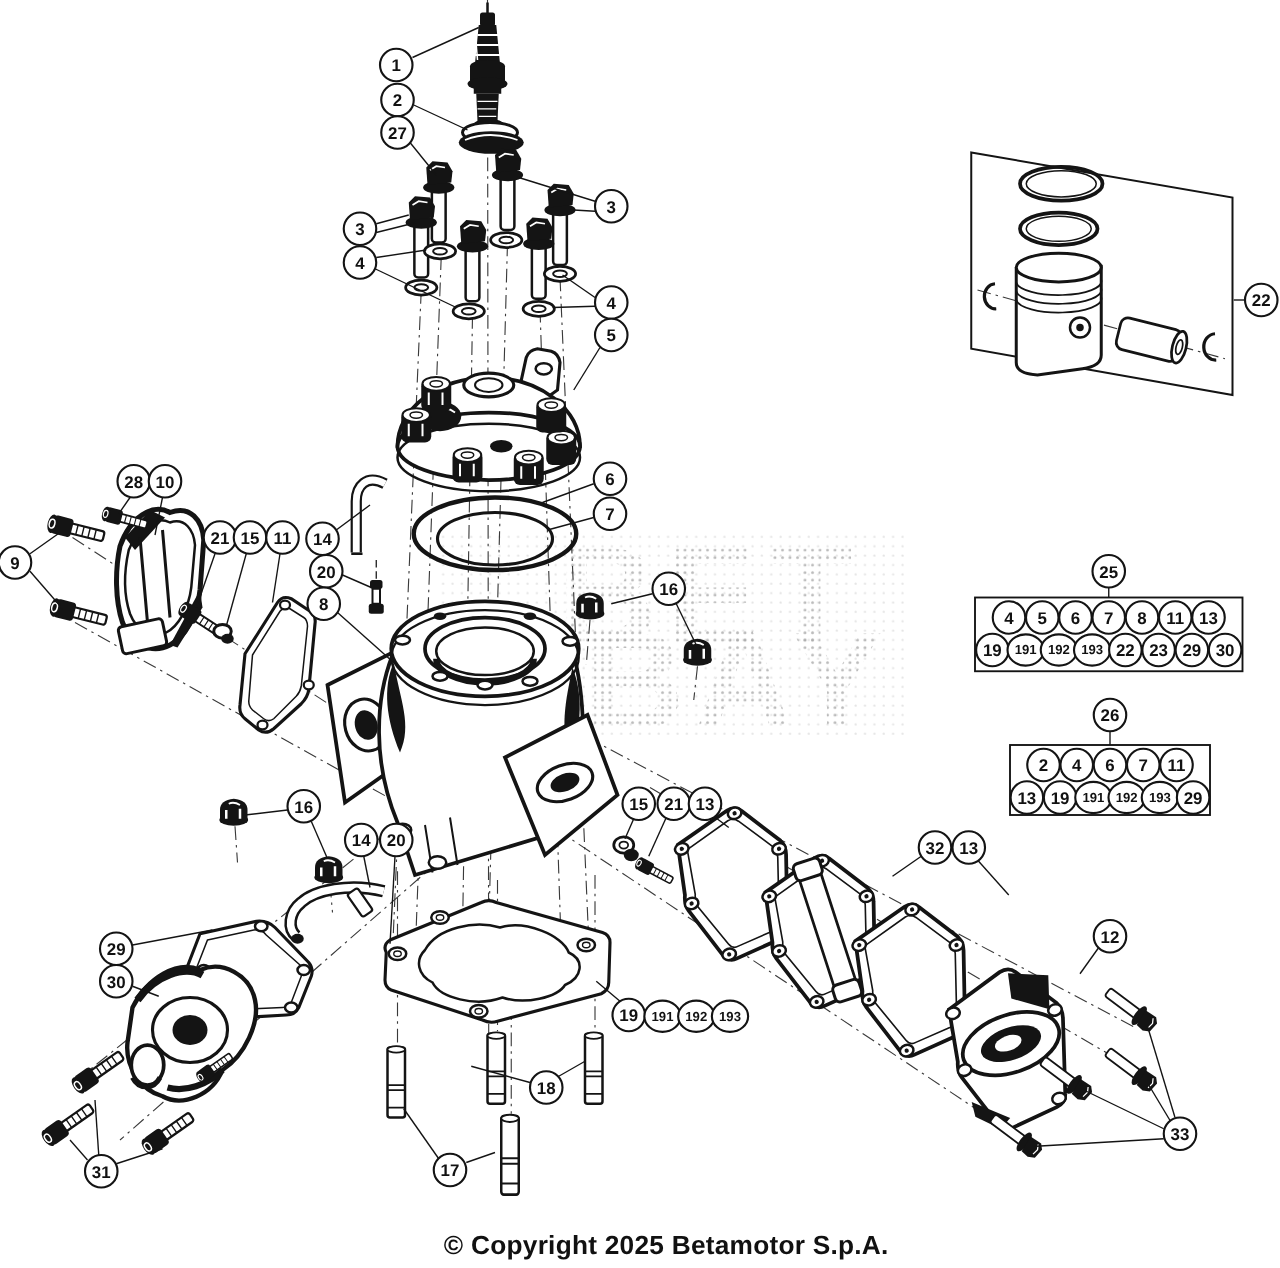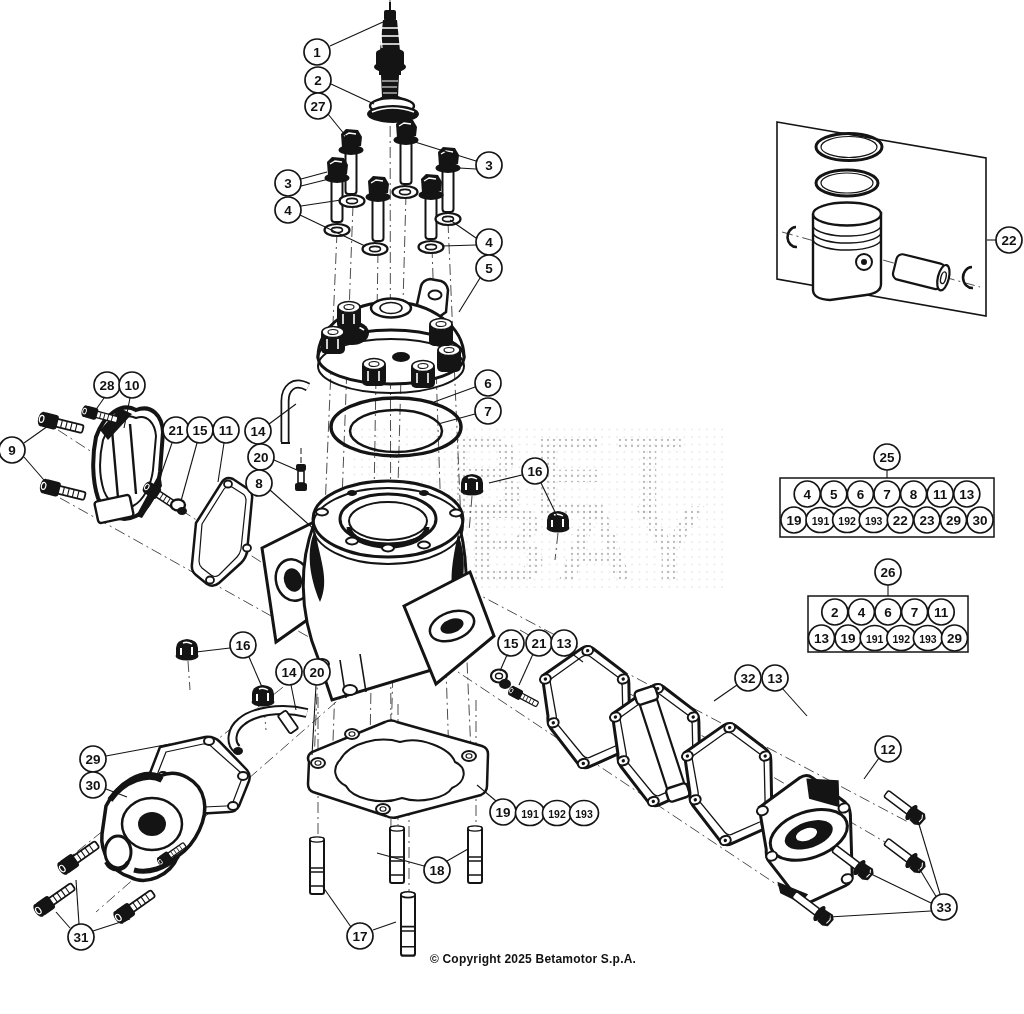--- a/index.html
+++ b/index.html
@@ -1,20 +1,20 @@
 <!DOCTYPE html>
 <html><head>
 <meta charset="utf-8">
 <style>
   html,body{margin:0;padding:0;background:#fff;}
   .page{position:relative;width:1024px;height:1014px;background:#fff;overflow:hidden;
         font-family:"Liberation Sans",sans-serif;}
   svg text{font-family:"Liberation Sans",sans-serif;}
-  #copyright{position:absolute;left:0;right:0;top:952px;text-align:center;
-             font-size:12px;font-weight:bold;color:#111;letter-spacing:.2px;padding-left:42px;}
+  #copyright{position:absolute;left:0;right:0;top:985px;text-align:center;
+             font-size:21px;font-weight:bold;color:#111;letter-spacing:.2px;padding-left:42px;}
 </style>
 </head>
 <body>
 
 <div class="page">
 <svg id="diagram" width="1024" height="1014" viewBox="0 0 1024 1014" xmlns="http://www.w3.org/2000/svg">
 
   <defs>
     <pattern id="wmDots" width="6" height="6" patternUnits="userSpaceOnUse">
       <circle cx="2" cy="2" r="1.15" fill="#9b9b9b"></circle>

